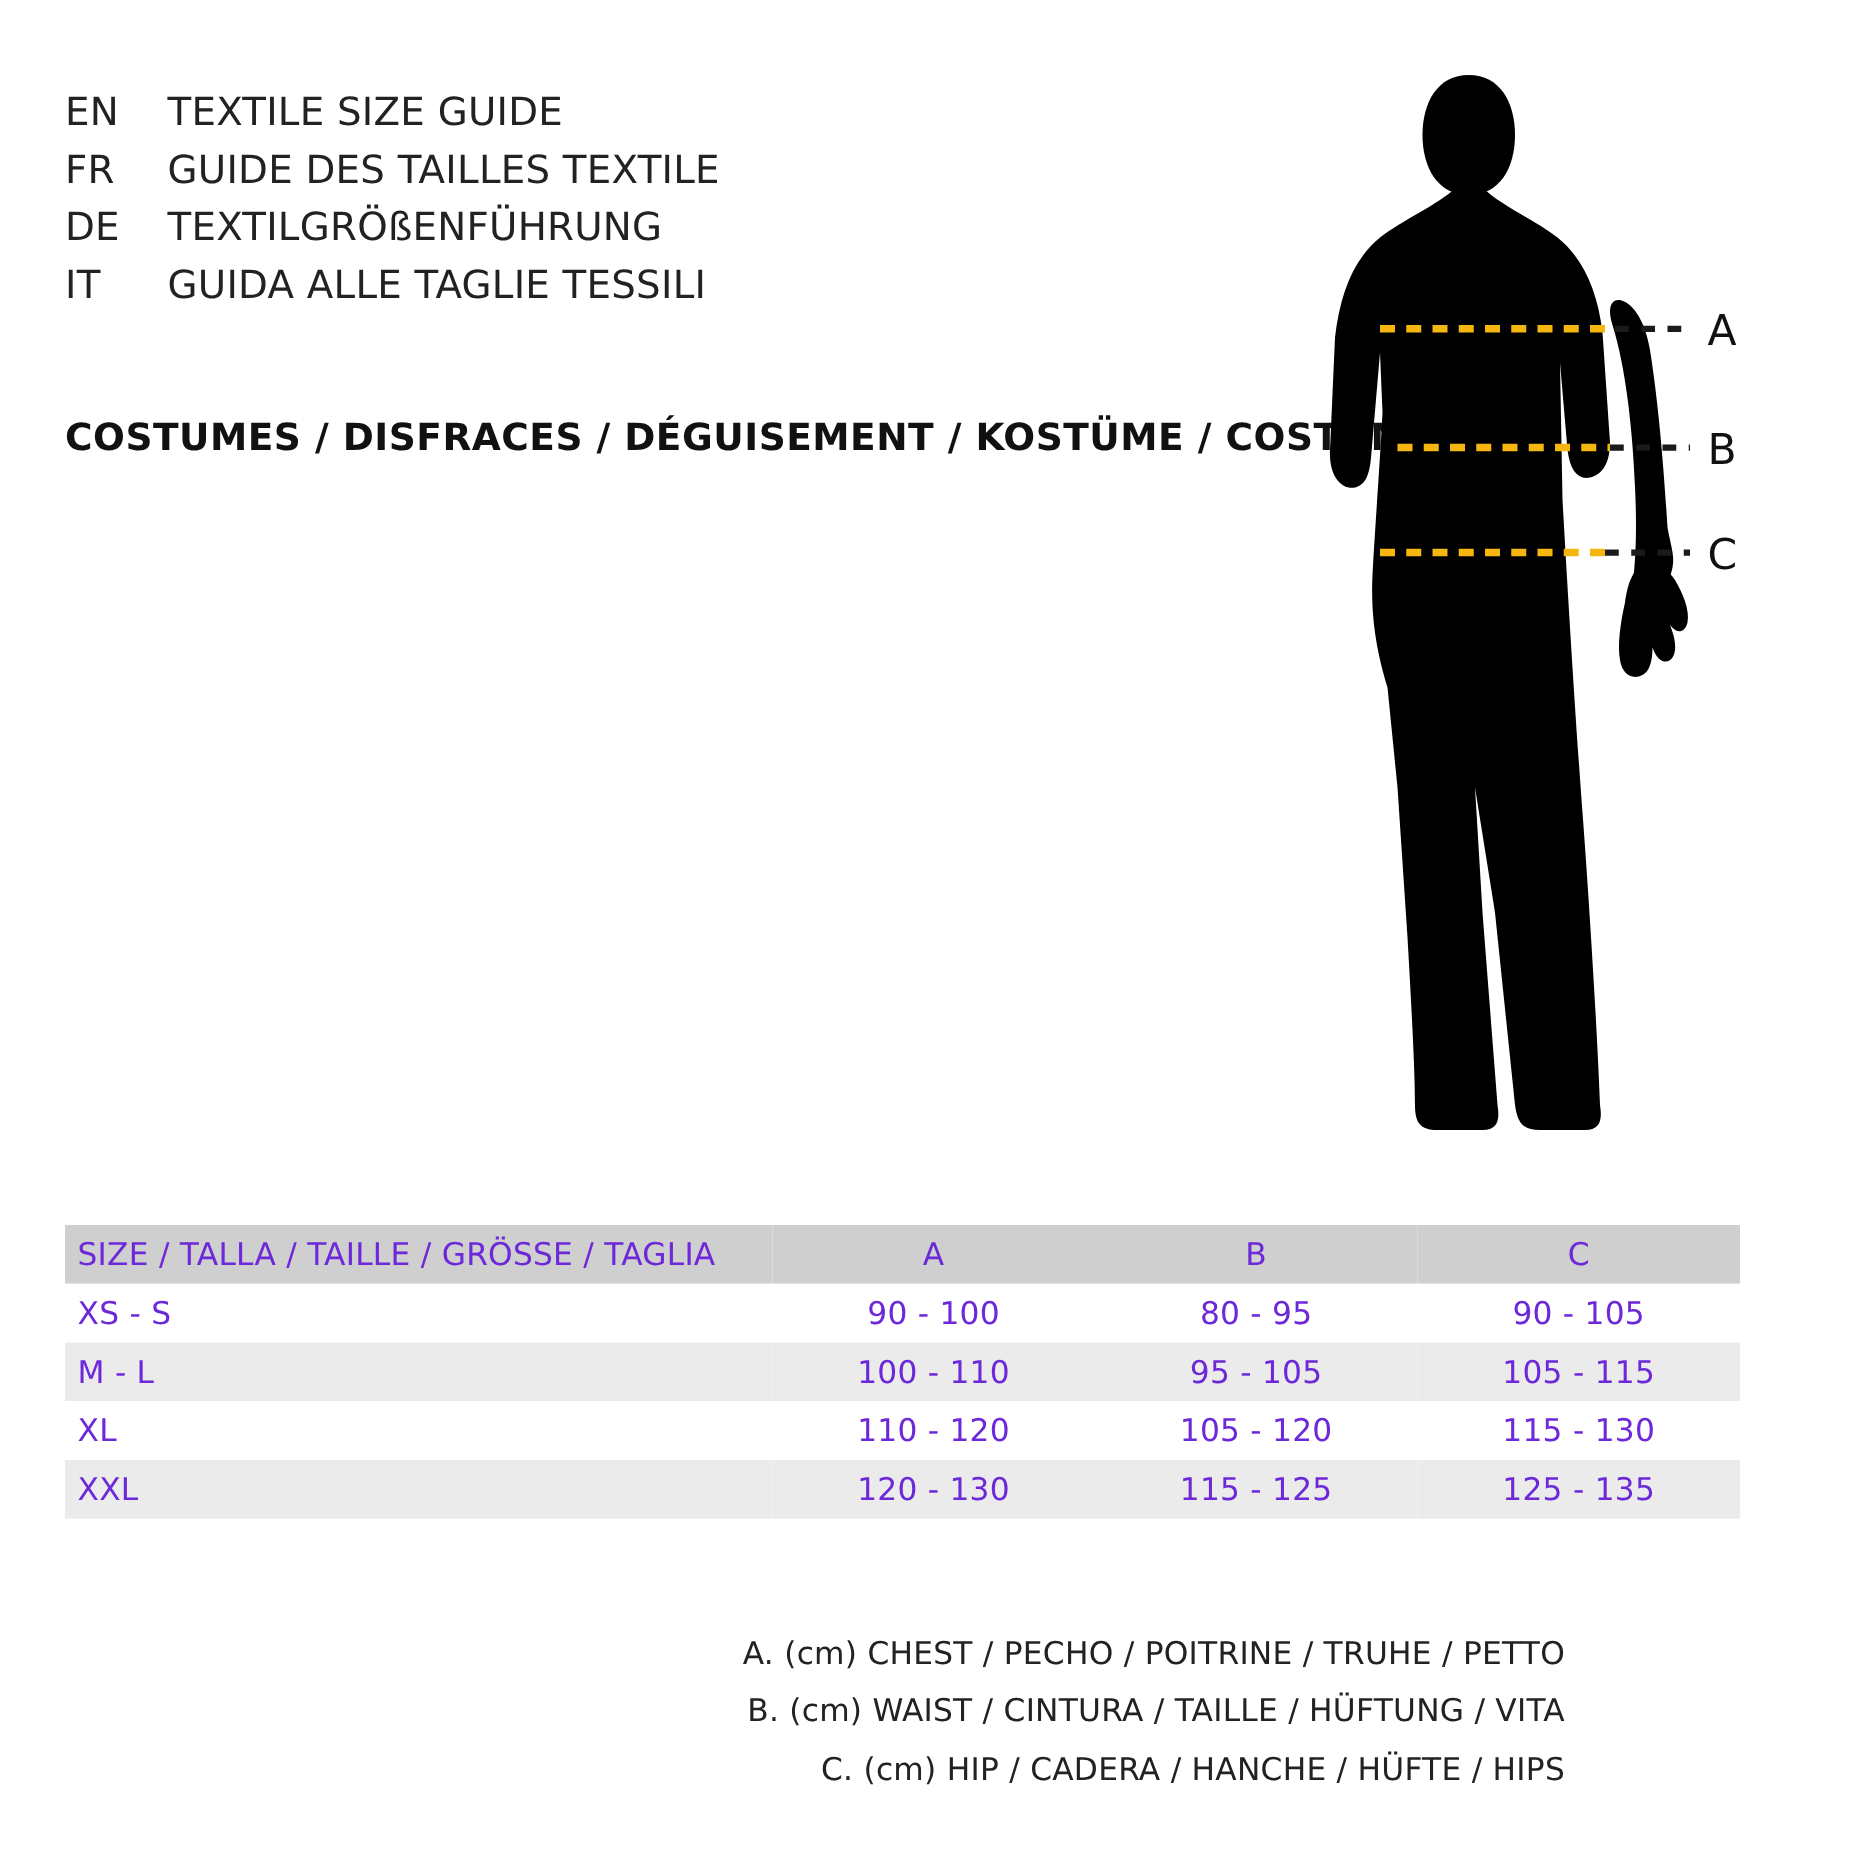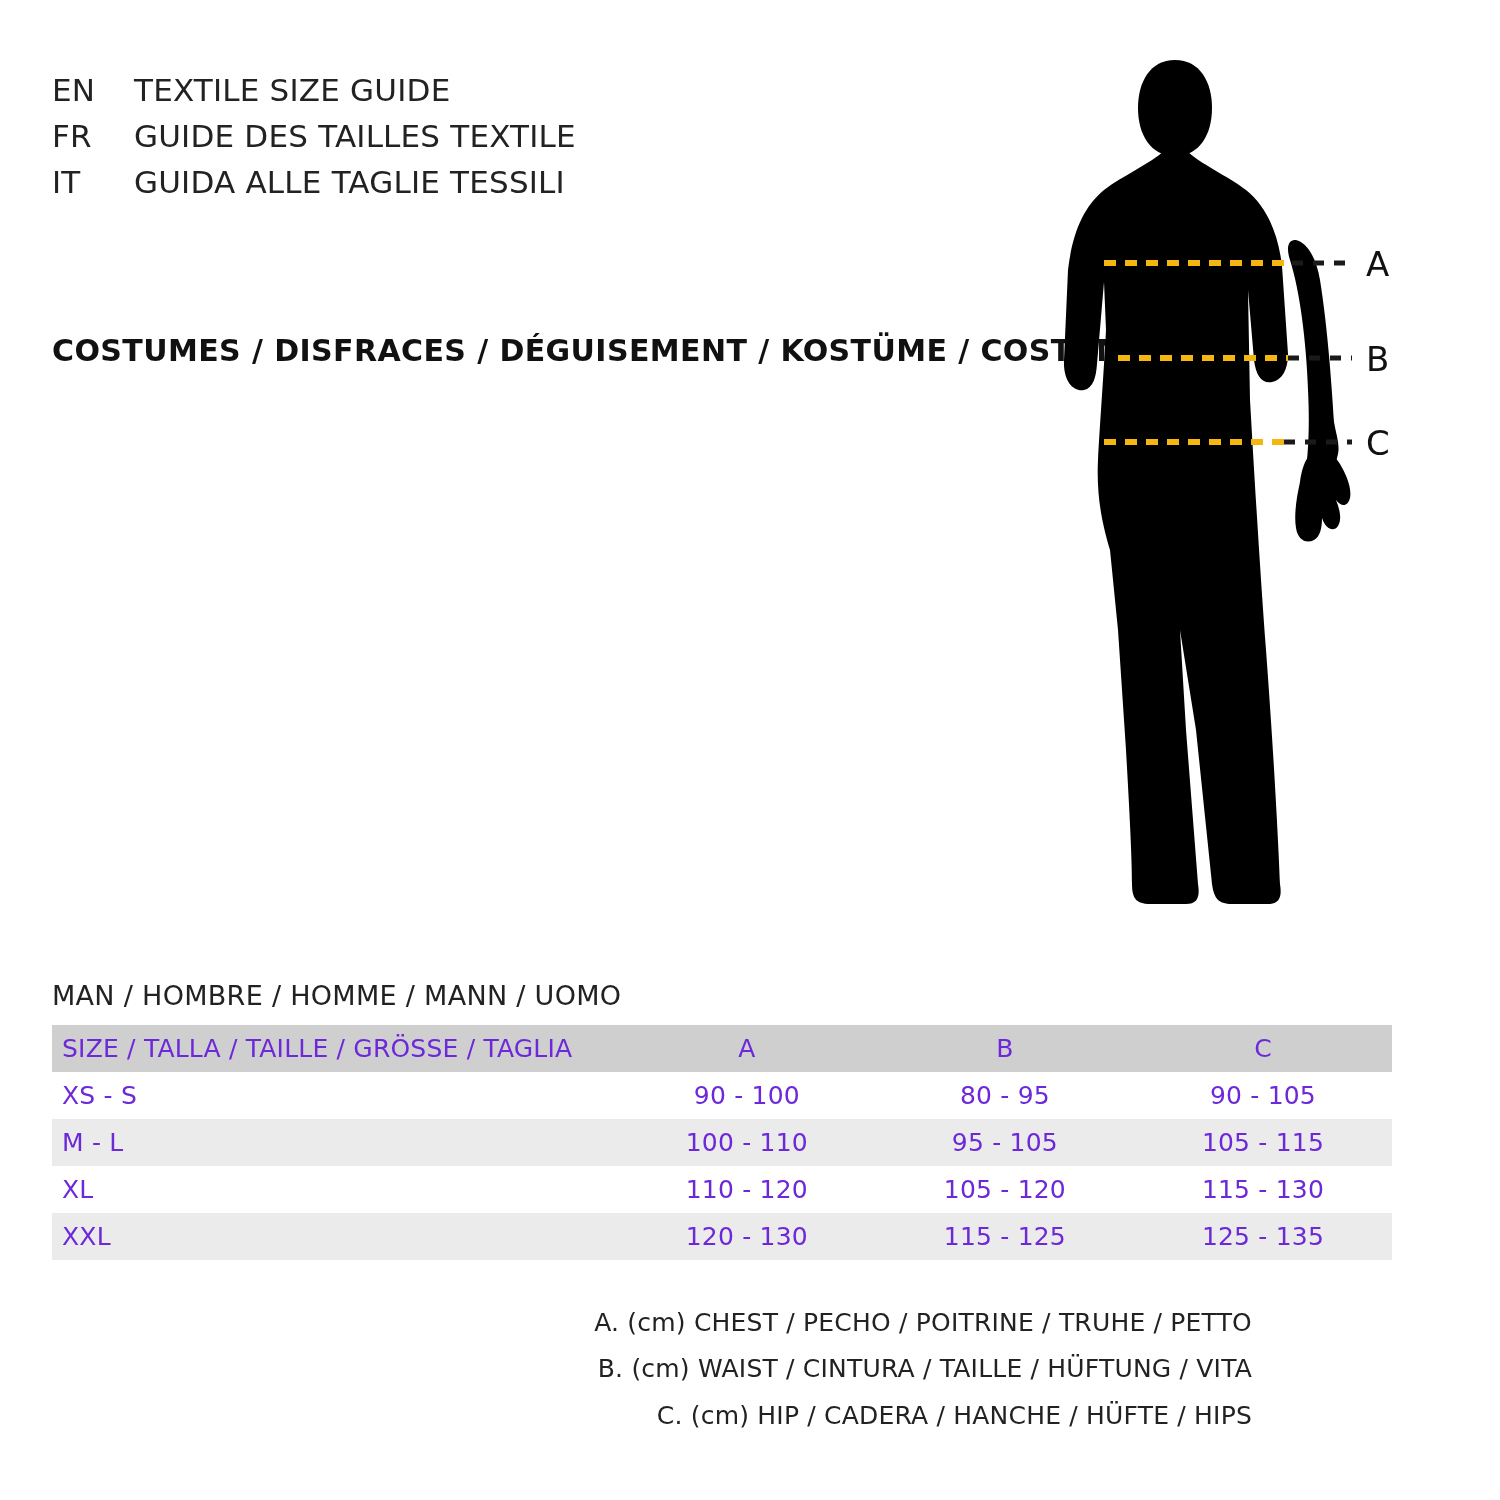--- a/index.html
+++ b/index.html
@@ -128,20 +128,24 @@
 <body>
 
 <div class="lang-block">
   <div class="lang-row">
     <span class="lang-code">EN</span>
     <span class="lang-text">TEXTILE SIZE GUIDE</span>
   </div>
   <div class="lang-row">
     <span class="lang-code">FR</span>
     <span class="lang-text">GUIDE DES TAILLES TEXTILE</span>
+  </div>
+  <div class="lang-row">
+    <span class="lang-code">DE</span>
+    <span class="lang-text">TEXTILGRÖßENFÜHRUNG</span>
   </div>
   <div class="lang-row">
     <span class="lang-code">IT</span>
     <span class="lang-text">GUIDA ALLE TAGLIE TESSILI</span>
   </div>
 </div>
 
 <div class="costume-line">COSTUMES / DISFRACES / DÉGUISEMENT / KOSTÜME / COSTUMI</div>
 
 <div class="figure-area">
@@ -221,21 +225,20 @@
 
     <g>
       <line x1="104" y1="412" x2="284" y2="412" stroke="#f4b60f" stroke-width="6" stroke-dasharray="12 9"></line>
       <line x1="284" y1="412" x2="352" y2="412" stroke="#1a1a1a" stroke-width="5" stroke-dasharray="11 10"></line>
     </g>
     <text x="366" y="425" font-family="DejaVu Sans, Liberation Sans, sans-serif" font-size="34" fill="#111111">C</text>
   </svg>
 </div>
 
 <div class="table-section">
-  <div class="table-caption">MAN / HOMBRE / HOMME / MANN / UOMO</div>
   <table class="size-table">
     <colgroup>
       <col class="col-label">
       <col class="col-a">
       <col class="col-b">
       <col class="col-c">
     </colgroup>
     <thead>
       <tr>
         <th class="head-label">SIZE / TALLA / TAILLE / GRÖSSE / TAGLIA</th>

